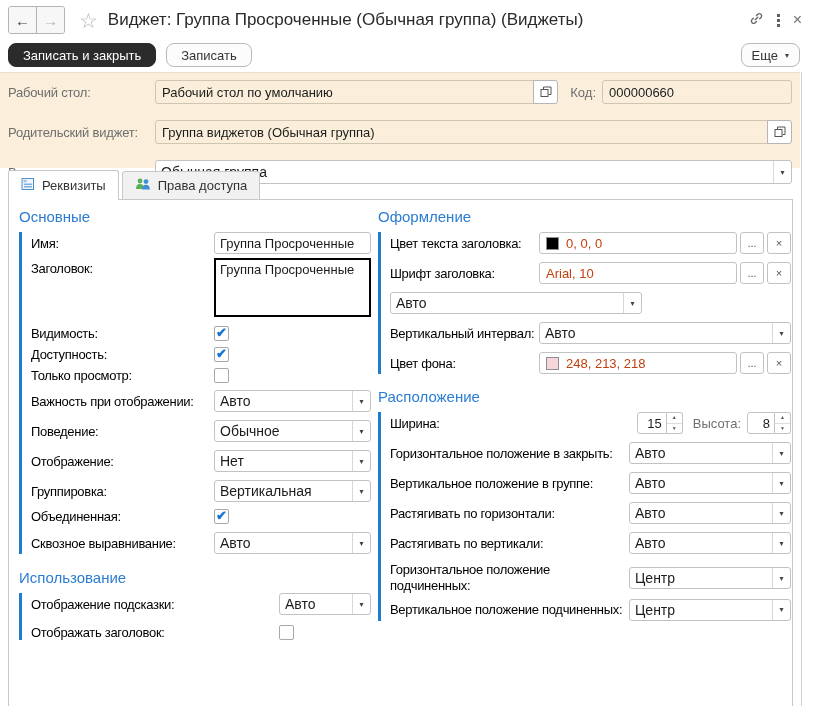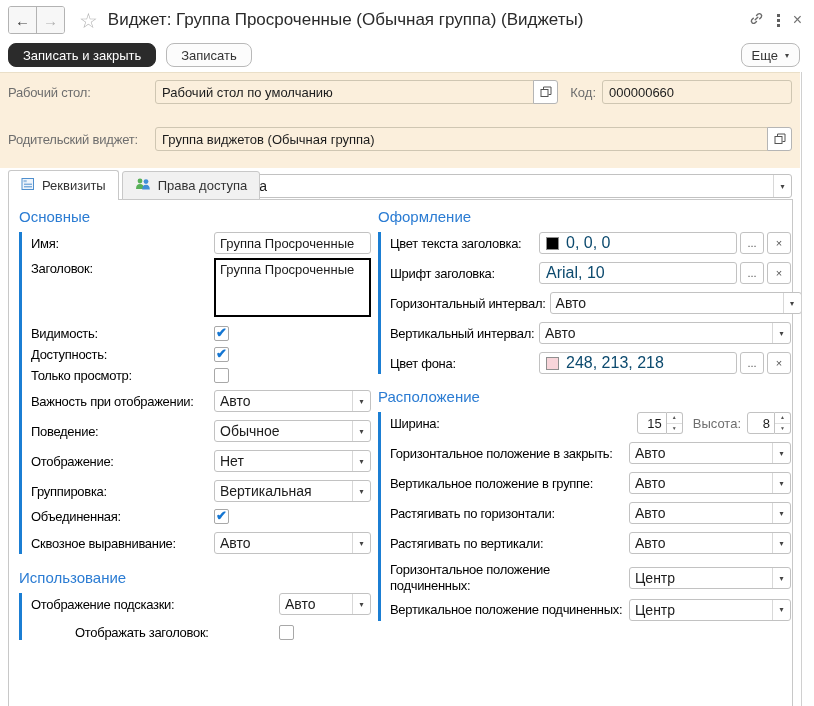--- a/index.html
+++ b/index.html
@@ -24,21 +24,21 @@
   .btn{font-family:"Liberation Sans",sans-serif;font-size:13px;border-radius:8px;height:24px;
        display:inline-flex;align-items:center;padding:0 14px;box-sizing:border-box;cursor:default;}
   .btn-dark{margin-left:8px;background:#2b2b2b;color:#fff;border:1px solid #2b2b2b;}
   .btn-light{margin-left:10px;background:#fcfcfc;color:#333;border:1px solid #b9b9b9;}
   .btn-more{margin-left:auto;background:#fcfcfc;color:#333;border:1px solid #b9b9b9;gap:7px;padding:0 10px;}
   .tinyarr{font-size:8px;color:#444;}
 
   
   .hdrfields{position:absolute;top:72px;left:0;right:14px;height:96px;background:#fbefdc;
              border-top:1px solid #eadfc8;box-sizing:border-box;padding:7px 8px 0 8px;}
-  .hrow{display:flex;align-items:center;height:24px;margin-bottom:23px;}
+  .hrow{display:flex;align-items:center;height:24px;margin-bottom:16px;}
   .hlabel{width:147px;flex:none;font-size:13px;color:#6e6e6e;letter-spacing:-0.2px;}
   .cream-input{background:#fbefdc;border:1px solid #cfc6b2;border-radius:3px;height:24px;
                box-sizing:border-box;font:13px "Liberation Sans",sans-serif;color:#1c1c1c;padding:0 6px;}
   .fieldgrp{display:flex;align-items:center;height:24px;}
   .fieldgrp .cream-input{flex:1;border-radius:3px 0 0 3px;}
   .openbtn{width:25px;height:24px;box-sizing:border-box;margin-left:-1px;background:#fff;
            border:1px solid #b5b5b5;border-radius:0 3px 3px 0;display:flex;align-items:center;justify-content:center;}
   .codelabel{margin-left:12px;margin-right:6px;font-size:13px;color:#6e6e6e;}
 
   .combo{display:flex;align-items:center;background:#fff;border:1px solid #c2c2c2;border-radius:3px;
@@ -81,21 +81,21 @@
   textarea.focused{border:2px solid #000;border-radius:0;}
 
   .cbx{width:15px;height:15px;box-sizing:border-box;border:1px solid #a8a8a8;border-radius:2px;background:#fff;
        display:flex;align-items:center;justify-content:center;}
   .cbx .ck{color:#1576d2;font-size:13px;font-weight:bold;line-height:1;margin-top:-2px;}
   .cbrow{height:16px;margin-bottom:5px;}
 
   .cfield{display:flex;gap:3px;}
   .colorbox{flex:1;display:flex;align-items:center;gap:7px;border:1px solid #c2c2c2;border-radius:3px;
             height:22px;box-sizing:border-box;padding:0 6px;background:#fff;min-width:0;}
-  .colorbox .cval{font-size:16px;color:#0c4a6e;white-space:nowrap;}
+  .colorbox .cval{font-size:13px;color:#c2410c;white-space:nowrap;}
   .swatch{width:13px;height:13px;box-sizing:border-box;border:1px solid #8f8f8f;flex:none;}
   .swatch.black{background:#000000;}
   .swatch.pink{background:#f8d5da;}
   .sqbtn{width:24px;height:22px;box-sizing:border-box;border:1px solid #c2c2c2;border-radius:3px;background:#fff;
          color:#555;font-size:11px;display:flex;align-items:center;justify-content:center;flex:none;}
 
   .spin{display:flex;height:22px;flex:none;}
   .spinval{width:30px;box-sizing:border-box;text-align:right;border:1px solid #c2c2c2;border-radius:3px 0 0 3px;
            padding:0 4px;font:13px "Liberation Sans",sans-serif;color:#1c1c1c;}
   .spinbtns{width:16px;box-sizing:border-box;border:1px solid #c2c2c2;border-left:none;
@@ -302,21 +302,21 @@
 
 
         <div class="frow" style="margin-bottom:9px;">
           <span class="flabel">Отображение подсказки:</span>
           <div class="combo ctrl-u">
             <span class="val">Авто</span>
             <span class="arr">▾</span>
           </div>
         </div>
 
-        <div class="frow cbrow" style="margin-bottom:0;margin-left:44px;">
+        <div class="frow cbrow" style="margin-bottom:0;">
           <span class="flabel">Отображать заголовок:</span>
           <span class="ctrl-u">
               <span class="cbx"></span>
             </span>
         </div>
       </div>
     </div>
 
     <div class="col-right">
       <div class="sec-title">Оформление</div>
@@ -339,21 +339,20 @@
           <div class="ctrl-r cfield">
             <div class="colorbox">
               <span class="cval">Arial, 10</span>
             </div>
             <span class="sqbtn">...</span>
             <span class="sqbtn">×</span>
           </div>
         </div>
 
         <div class="frow">
-          <span class="flabel">Горизонтальный интервал:</span>
           <div class="combo ctrl-r">
             <span class="val">Авто</span>
             <span class="arr">▾</span>
           </div>
         </div>
 
         <div class="frow">
           <span class="flabel">Вертикальный интервал:</span>
           <div class="combo ctrl-r">
             <span class="val">Авто</span>

